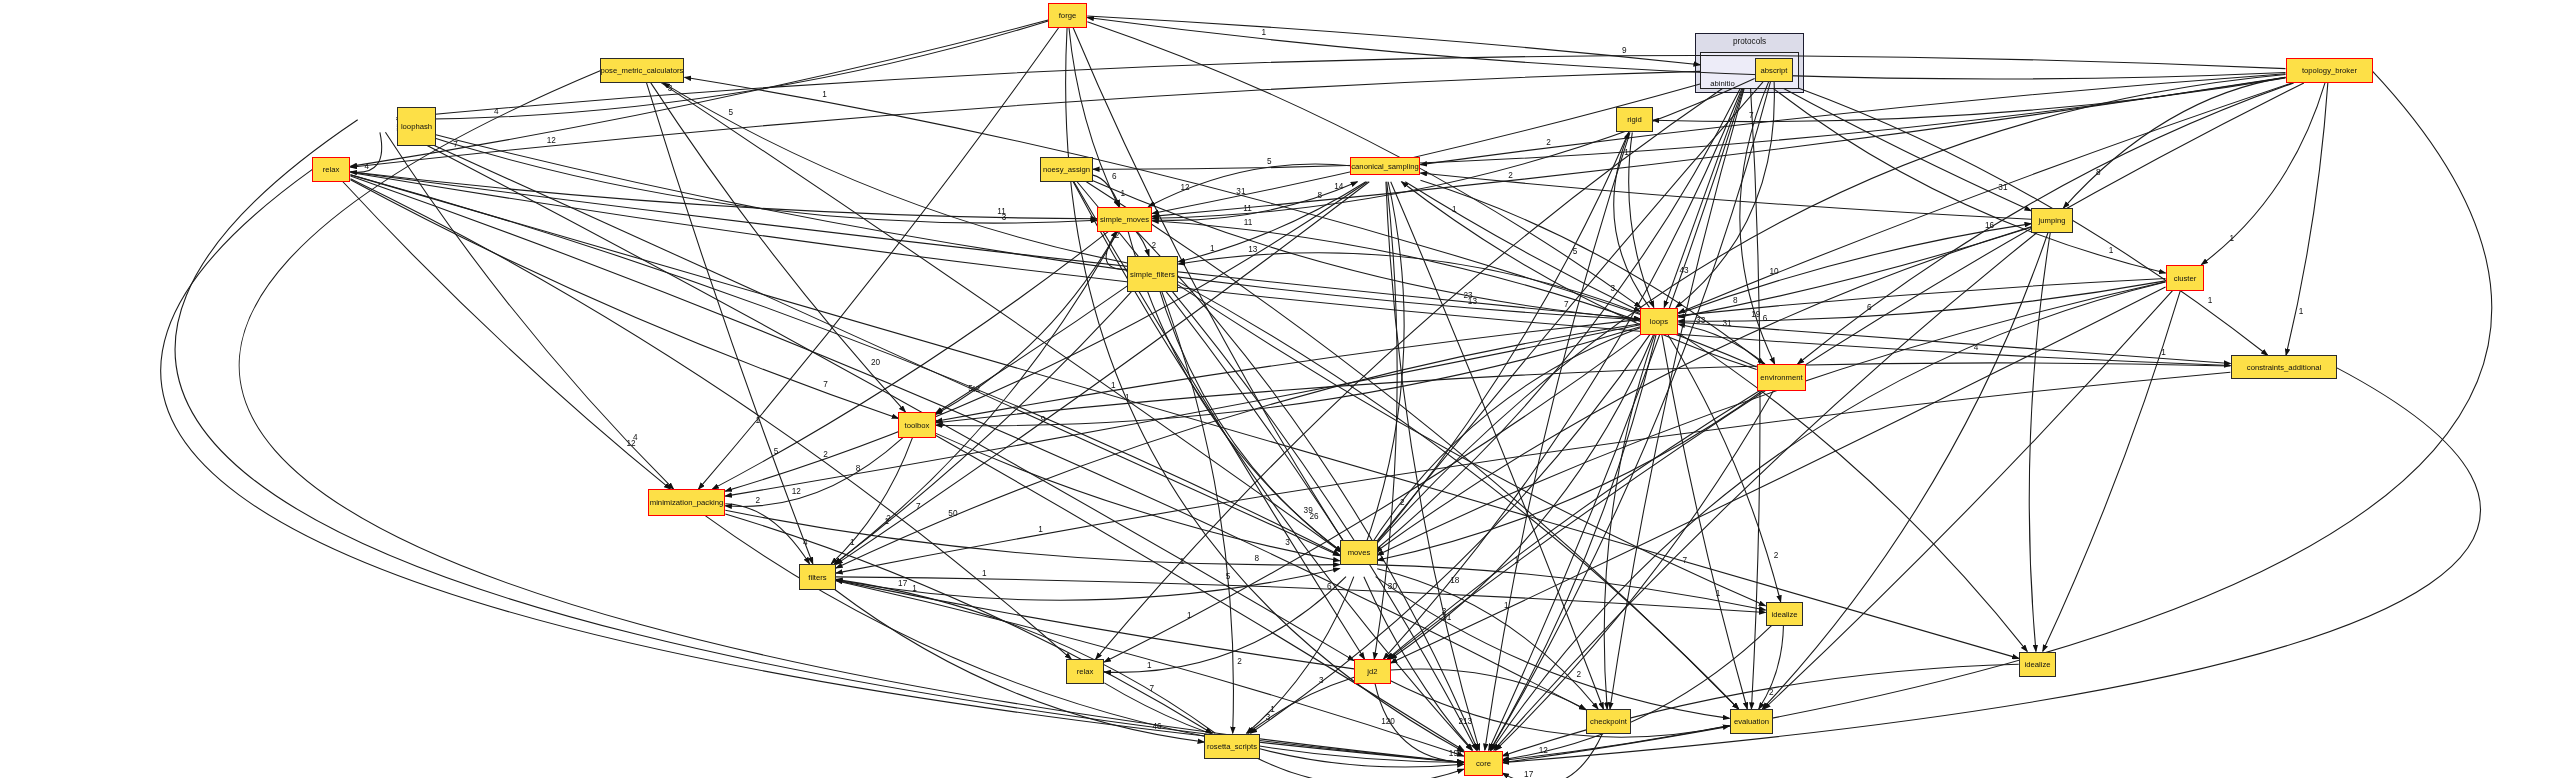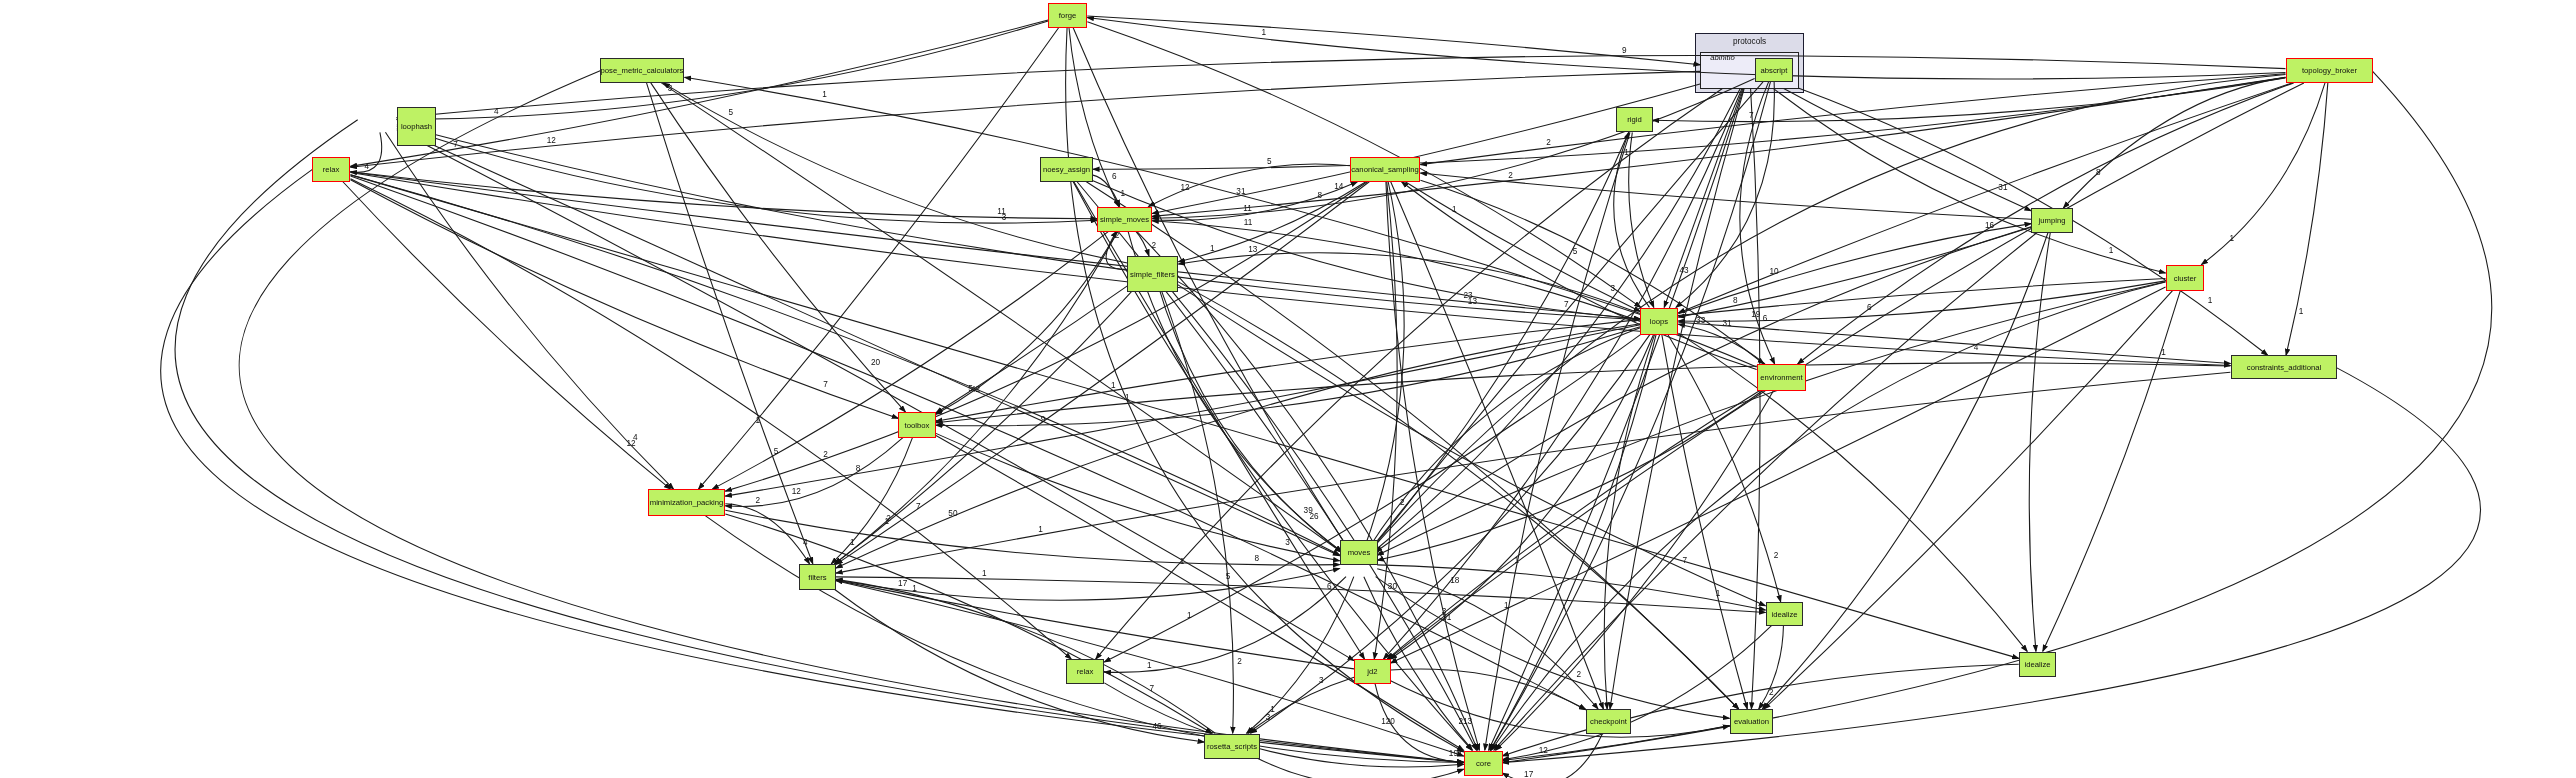--- a/index.html
+++ b/index.html
@@ -5,24 +5,24 @@
   html,body{margin:0;padding:0;background:#ffffff;}
   .stage{
     position:relative;width:2620px;height:778px;background:#ffffff;
     font-family:"Liberation Sans",sans-serif;overflow:hidden;
   }
   #edges{position:absolute;left:0;top:0;z-index:2;}
   .edge{fill:none;stroke:#1c1c1c;stroke-width:2.1px;}
   .elabel{font-family:"Liberation Sans",sans-serif;font-size:16px;fill:#111111;}
   .cluster{position:absolute;z-index:1;box-sizing:border-box;border:0.9px solid #1d1d30;}
   .cluster-label{position:absolute;left:0;right:0;top:3.1px;text-align:center;font-size:8.2px;color:#111;}
-  .innerbox{position:absolute;z-index:1;box-sizing:border-box;border:1.1px solid #222222;display:flex;align-items:flex-start;font-style:italic;}
+  .innerbox{position:absolute;z-index:1;box-sizing:border-box;border:1.1px solid #222222;display:flex;align-items:flex-end;}
   .innerbox span{padding-left:9.3px;font-size:7.7px;color:#111;}
   .node{
-    position:absolute;z-index:3;box-sizing:border-box;background:#bef264;
+    position:absolute;z-index:3;box-sizing:border-box;background:#fde047;
     border:1.2px solid #2b2b2b;display:flex;align-items:center;justify-content:center;
   }
   .node span{font-size:7.7px;color:#111111;white-space:nowrap;}
   .node.red{border:1.5px solid #ff0000;}
 </style>
 </head>
 <body>
 
 <div class="stage" id="stage">
 
@@ -333,21 +333,21 @@
     </div>
     <div class="node red" style="left: 312px; top: 157px; width: 38px; height: 25px;">
       <span>relax</span>
     </div>
     <div class="node" style="left: 1616px; top: 107px; width: 37px; height: 25px;">
       <span>rigid</span>
     </div>
     <div class="node" style="left: 1040px; top: 157px; width: 53px; height: 25px;">
       <span>noesy_assign</span>
     </div>
-    <div class="node red" style="left: 1350px; top: 157px; width: 70px; height: 25px;">
+    <div class="node red" style="left: 1350px; top: 157px; width: 70px; height: 18px;">
       <span>canonical_sampling</span>
     </div>
     <div class="node red" style="left: 1097px; top: 207px; width: 55px; height: 25px;">
       <span>simple_moves</span>
     </div>
     <div class="node" style="left: 1127px; top: 256px; width: 51px; height: 36px;">
       <span>simple_filters</span>
     </div>
     <div class="node" style="left: 2031px; top: 208px; width: 42px; height: 25px;">
       <span>jumping</span>

